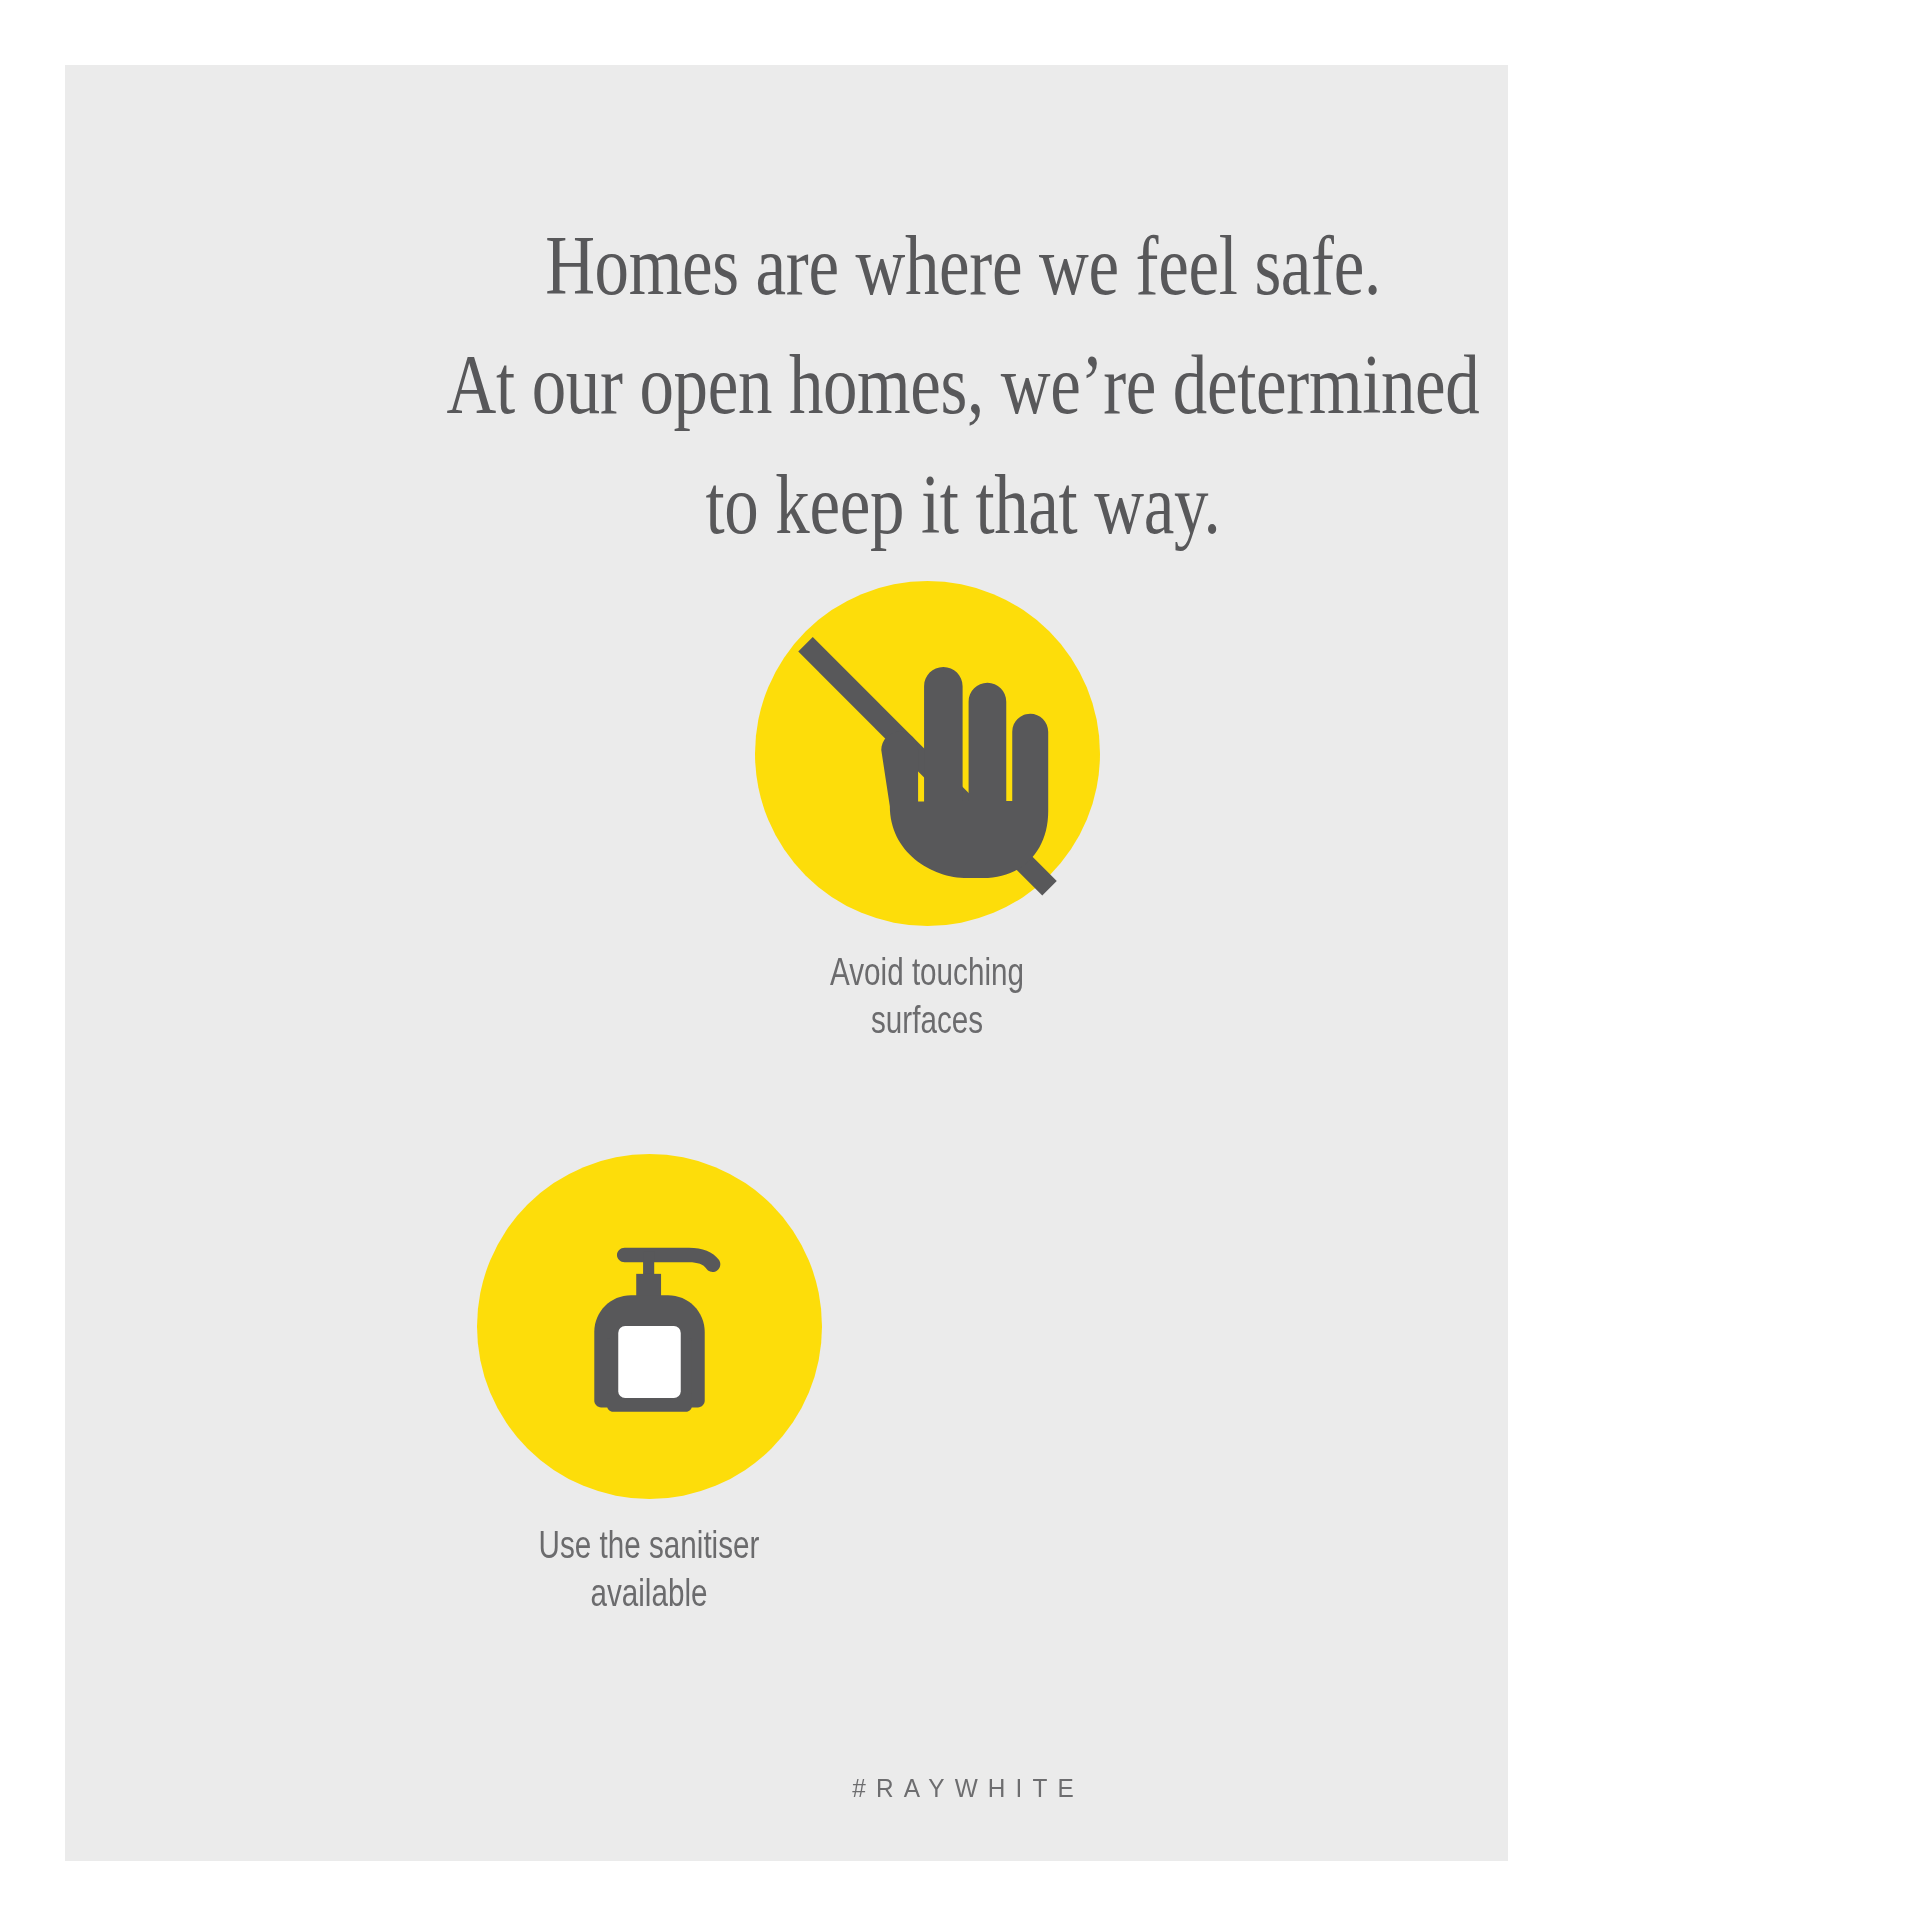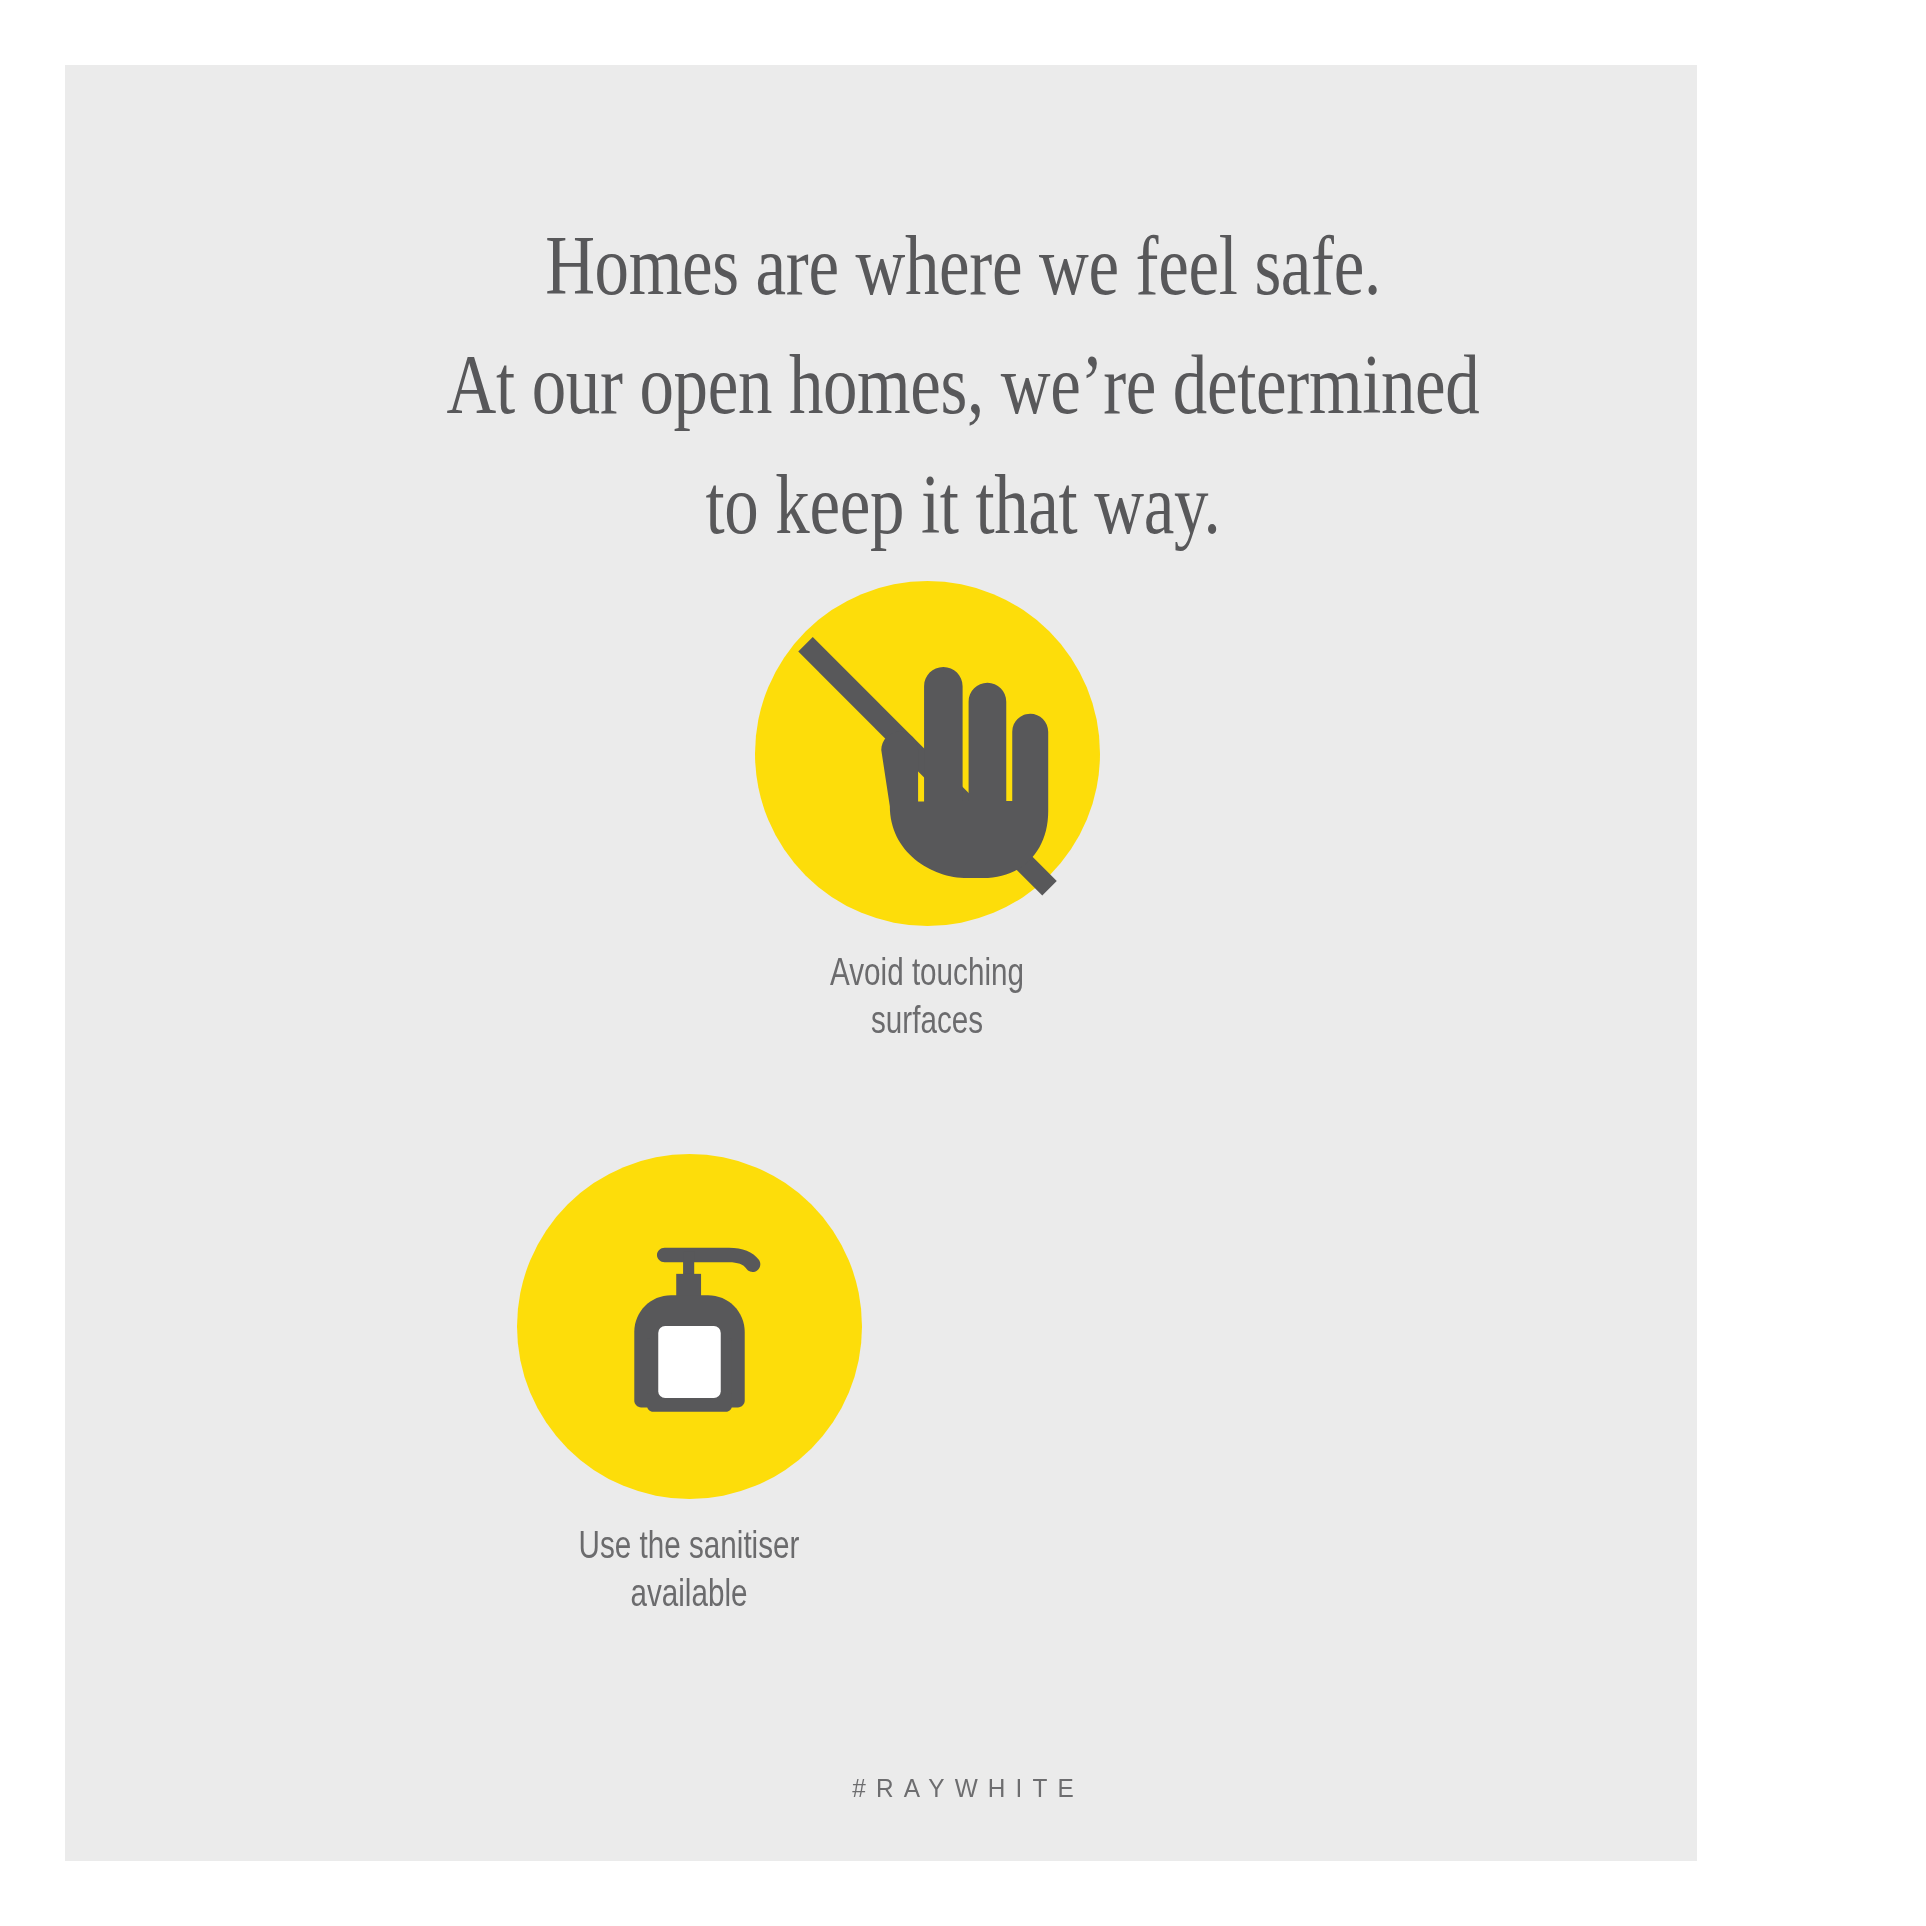--- a/index.html
+++ b/index.html
@@ -5,21 +5,21 @@
   html,body{margin:0;padding:0;}
   body{
     width:1926px;height:1926px;
     background:#ffffff;
     font-family:"Liberation Sans", sans-serif;
     overflow:hidden;
   }
   #poster{
     position:absolute;
     left:65px;top:65px;
-    width:1632px;height:1796px;
+    width:1443px;height:1796px;
     background:#ebebeb;
   }
   
   .headline{
     position:absolute;
     left:0;top:141px;
     width:1796px;
     text-align:center;
     color:#58585a;
     font-family:"Liberation Serif", serif;
@@ -106,21 +106,21 @@
       </div>
       <div class="caption">Avoid touching
 surfaces</div>
     </div>
 
 
   </div>
 
   <div class="row" style="top:1089px;height:471px;">
 
-    <div class="tile" style="left:410px;">
+    <div class="tile" style="left:370px;">
       <div class="circle">
         <svg viewBox="0 0 806 806">
           <g fill="#58585a">
 
             <path d="M345 219 h150 c32 0 56 10 70 28 6 8 4 19-4 25-8 6-19 4-25-4
                      -7-10-20-15-41-15 h-150 c-10 0-18-8-18-17 0-9 8-17 18-17 z"></path>
 
             <rect x="388" y="227" width="26" height="60"></rect>
 
             <rect x="372" y="280" width="58" height="58"></rect>

